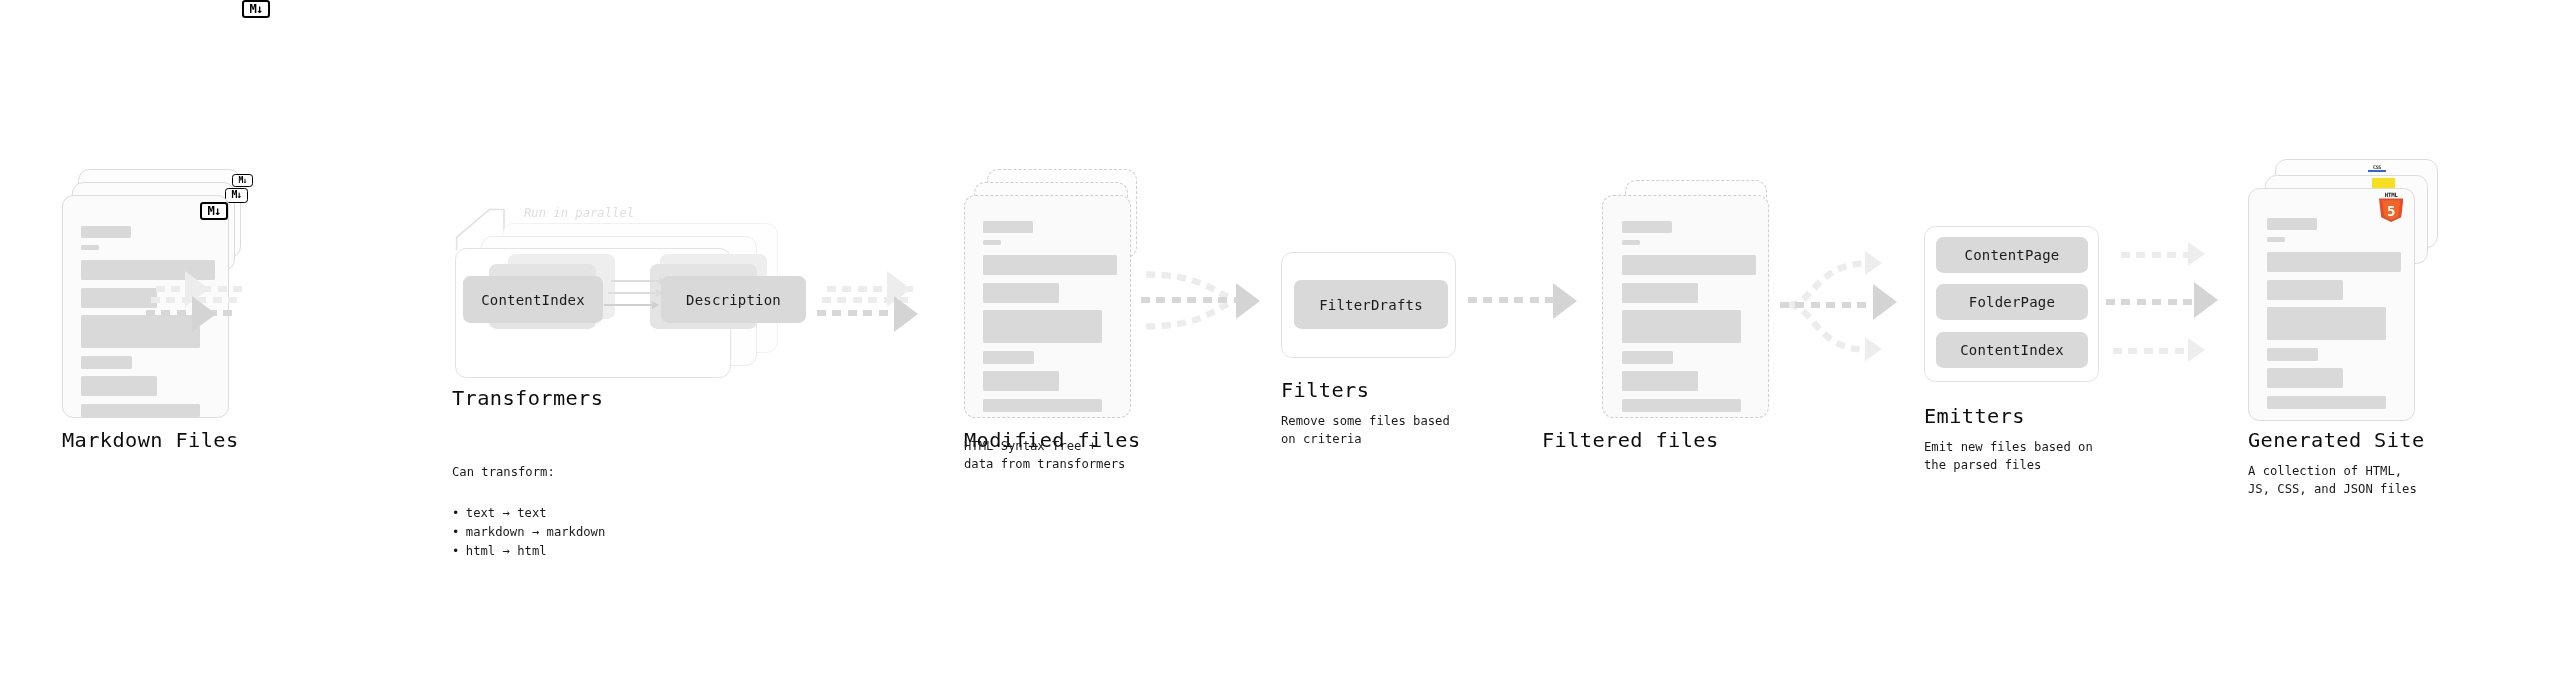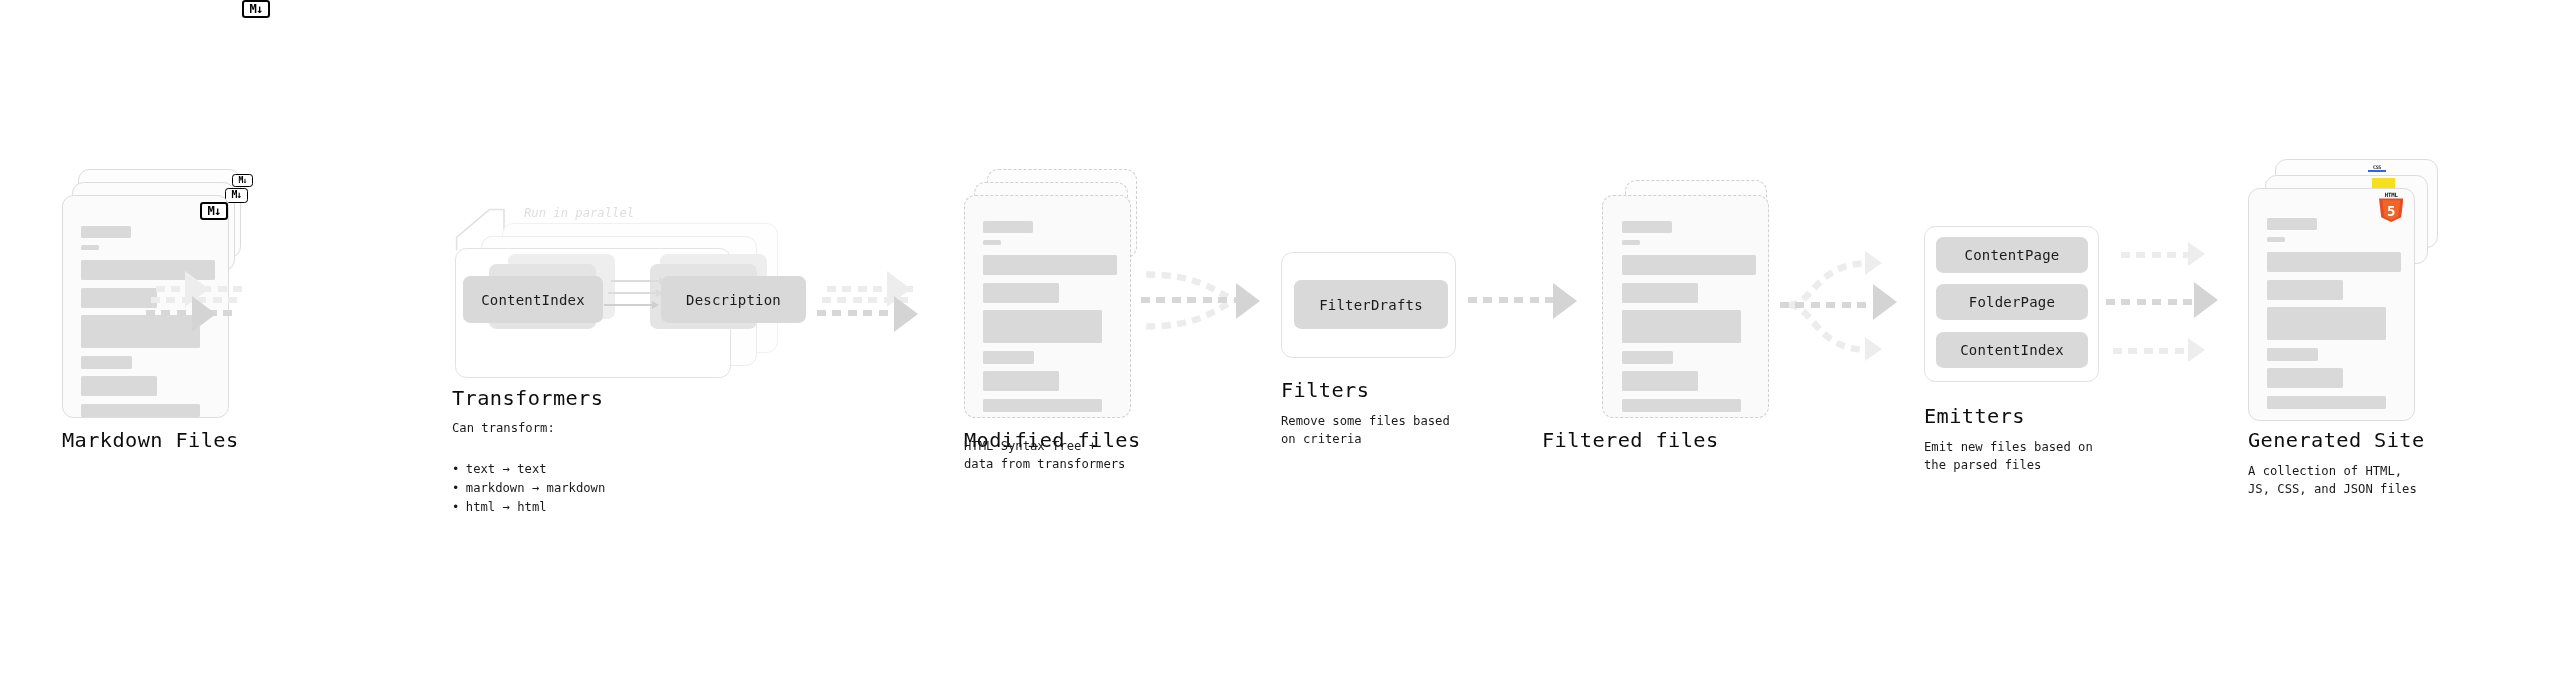--- a/index.html
+++ b/index.html
@@ -102,21 +102,21 @@
     white-space: nowrap;
   }
   .stage-desc {
     position: absolute;
     font-size: 12.2px;
     line-height: 1.45;
     color: #1a1a1a;
     white-space: pre-line;
   }
   .bullet-list { position: absolute; font-size: 12.2px; line-height: 1.55; color: #1a1a1a; }
-  .bullet-list .bl-head { white-space: nowrap; }
+  .bullet-list .bl-head { white-space: nowrap; margin-top: 44px; }
   .bullet-list ul { list-style: none; margin-top: 22px; }
   .bullet-list li { white-space: nowrap; }
   .bullet-list li:before { content: "\2022"; margin-right: 6.5px; }
 
   .parallel-note {
     position: absolute;
     font-size: 12.2px;
     color: #dedede;
     white-space: nowrap;
   }

